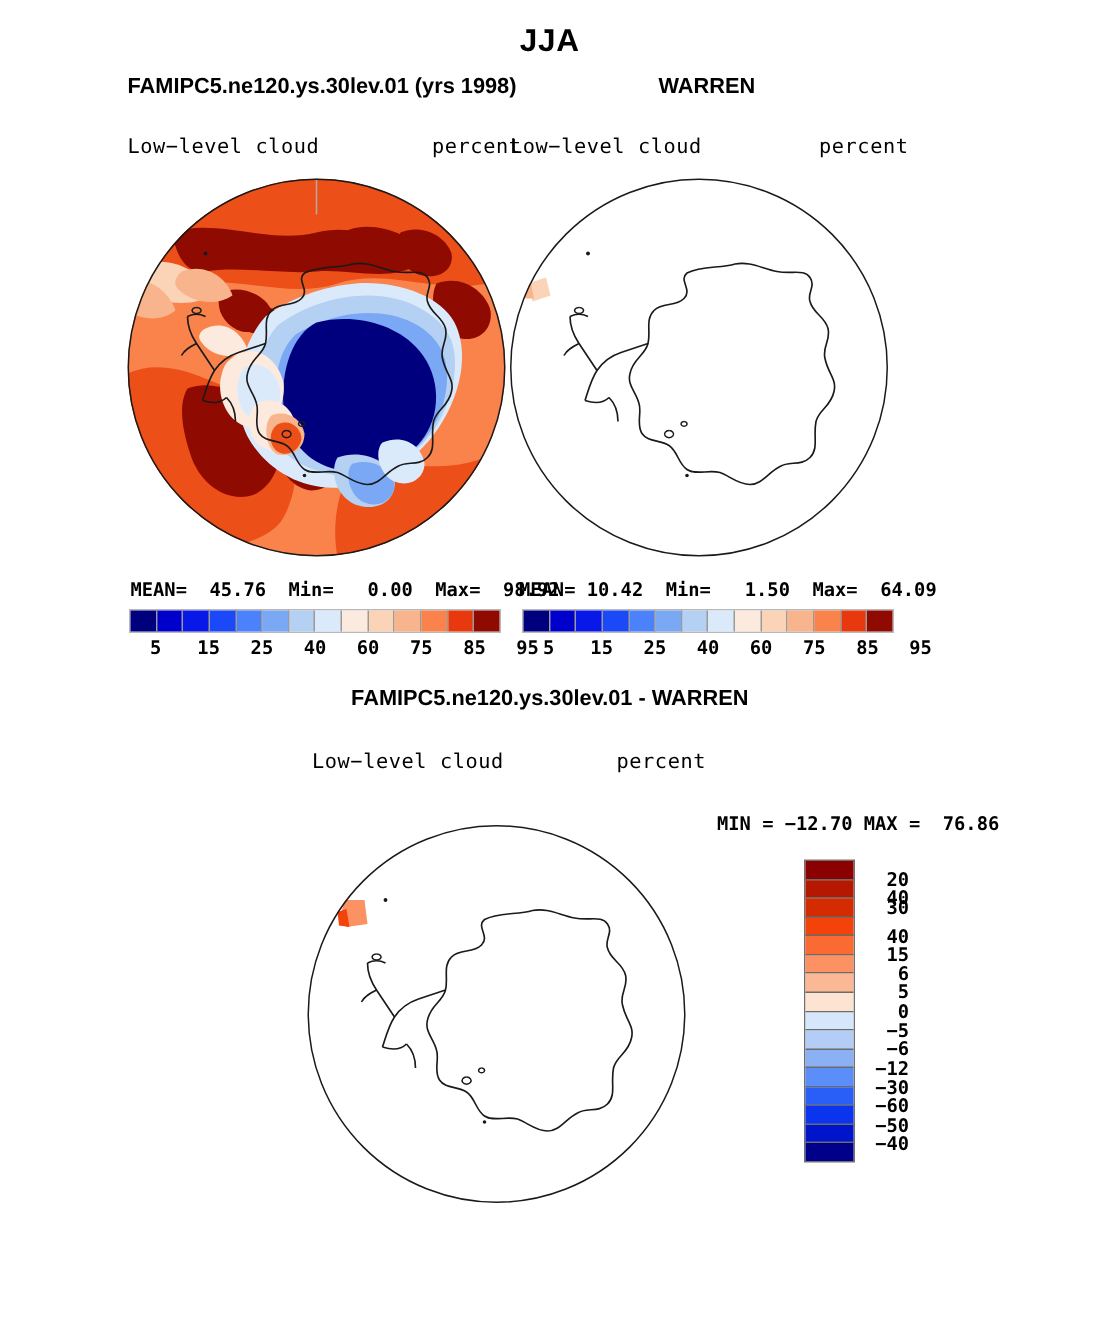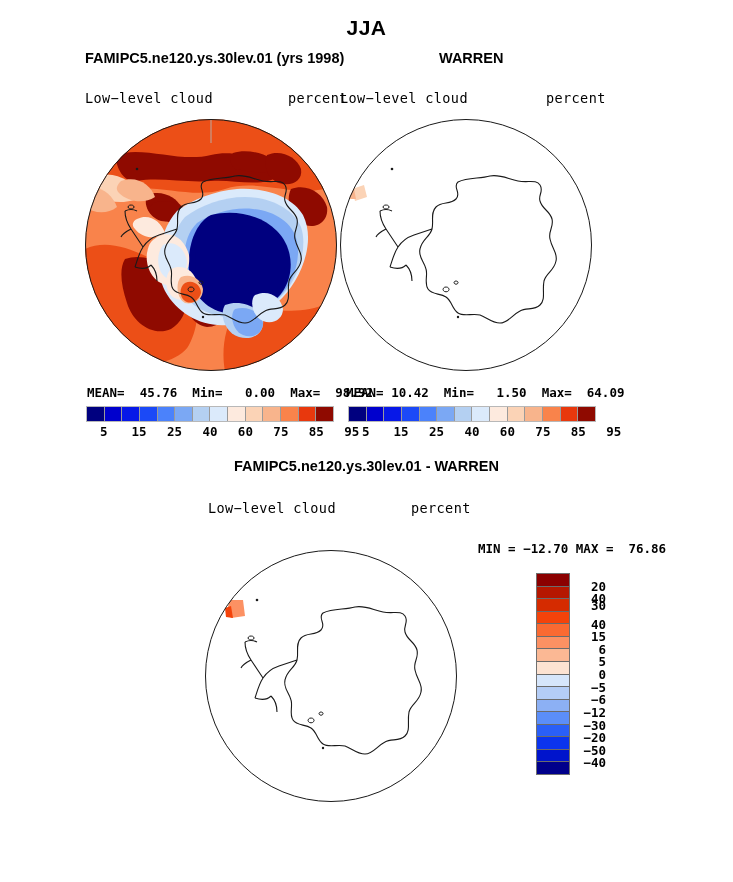--- a/index.html
+++ b/index.html
@@ -380,17 +380,17 @@
     <span style="top:32px">30</span>
     <span style="top:50.5px">40</span>
     <span style="top:63.1px">15</span>
     <span style="top:75.8px">6</span>
     <span style="top:88.4px">5</span>
     <span style="top:101px">0</span>
     <span style="top:113.6px">−5</span>
     <span style="top:126.3px">−6</span>
     <span style="top:138.9px">−12</span>
     <span style="top:151.5px">−30</span>
-    <span style="top:164.1px">−20</span>
+    <span style="top:164.1px">−60</span>
     <span style="top:176.8px">−50</span>
     <span style="top:189.4px">−40</span>
   </div>
 </div>
 
 </body></html>

